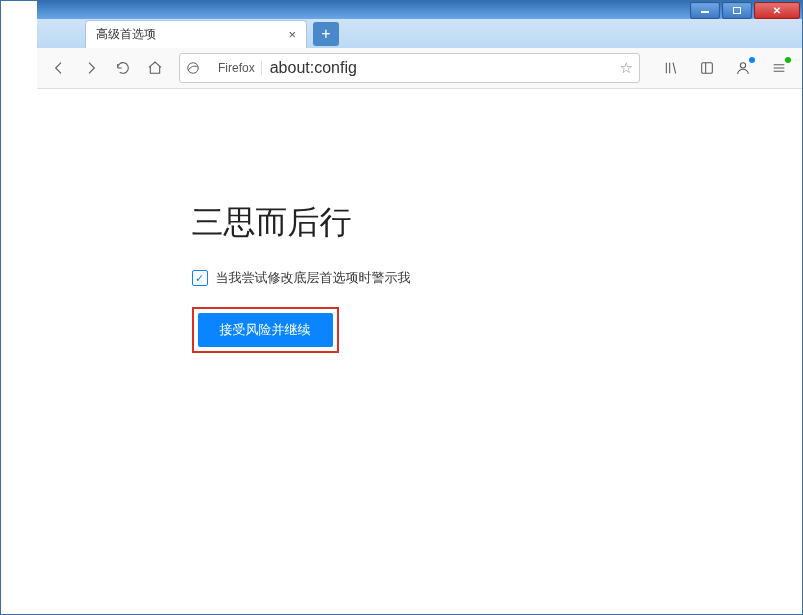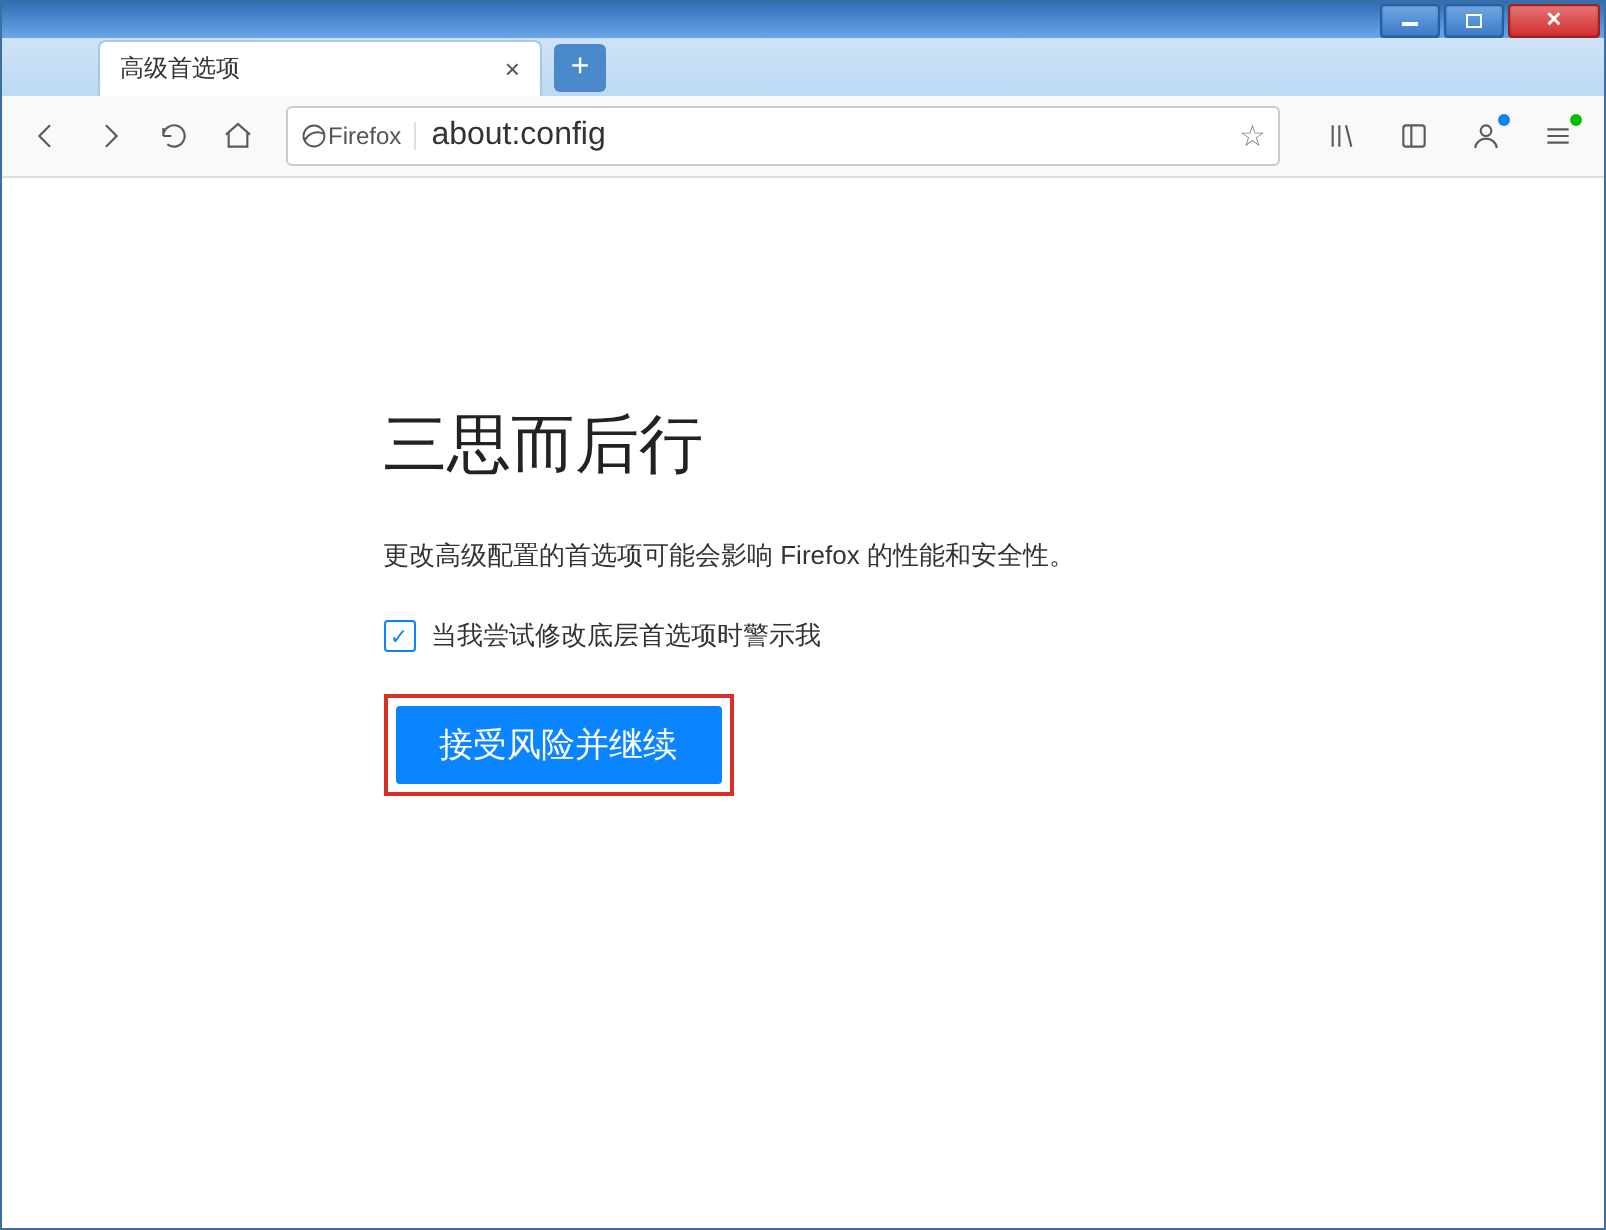--- a/index.html
+++ b/index.html
@@ -11,20 +11,21 @@
     overflow: hidden;
     background: #fff;
   }
   .window {
     position: relative;
     width: 803px;
     height: 615px;
     box-sizing: border-box;
     border: 1px solid #3a6ea5;
     background: #fff;
+    padding-left: 36px;
   }
   
   .titlebar {
     height: 18px;
     background: linear-gradient(to bottom, #2f6fb5, #6aa6e8);
     display: flex;
     justify-content: flex-end;
     align-items: center;
     padding-right: 2px;
   }
@@ -123,21 +124,21 @@
     border-radius: 3px;
     display: flex;
     align-items: center;
     padding: 0 6px;
     margin: 0 6px;
     background: #fff;
   }
   .urlbar .identity {
     display: flex;
     align-items: flex-start;
-    gap: 0;
+    gap: 18px;
     font-size: 12px;
     color: #555;
     padding-right: 6px;
     border-right: 1px solid #ddd;
     margin-right: 6px;
   }
   .urlbar input {
     border: none;
     outline: none;
     flex: 1;
@@ -221,21 +222,21 @@
   }
   .accept-wrap {
     display:inline-block;
     border: 2px solid #d93025;
     padding: 4px;
   }
   .accept-btn {
     background: #0a84ff;
     color: #fff;
     border: none;
-    font-size: 17px;
+    font-size: 13px;
     padding: 8px 22px;
     border-radius: 2px;
   }
 </style>
 </head>
 <body>
 
 <div class="window">
 
   <div class="titlebar">
@@ -308,21 +309,20 @@
         <svg viewBox="0 0 24 24">
             <path d="M4 7h16M4 12h16M4 17h16"></path>
           </svg>
       </div>
     </div>
   </div>
 
   <div class="content">
     <div class="warn-box">
       <div class="warn-title">三思而后行</div>
-      <div class="warn-desc">更改高级配置的首选项可能会影响 Firefox 的性能和安全性。</div>
       <div class="check-row">
         <span class="checkbox">✓</span>
         <span>当我尝试修改底层首选项时警示我</span>
       </div>
       <div class="accept-wrap">
         <button class="accept-btn">接受风险并继续</button>
       </div>
     </div>
   </div>
 

